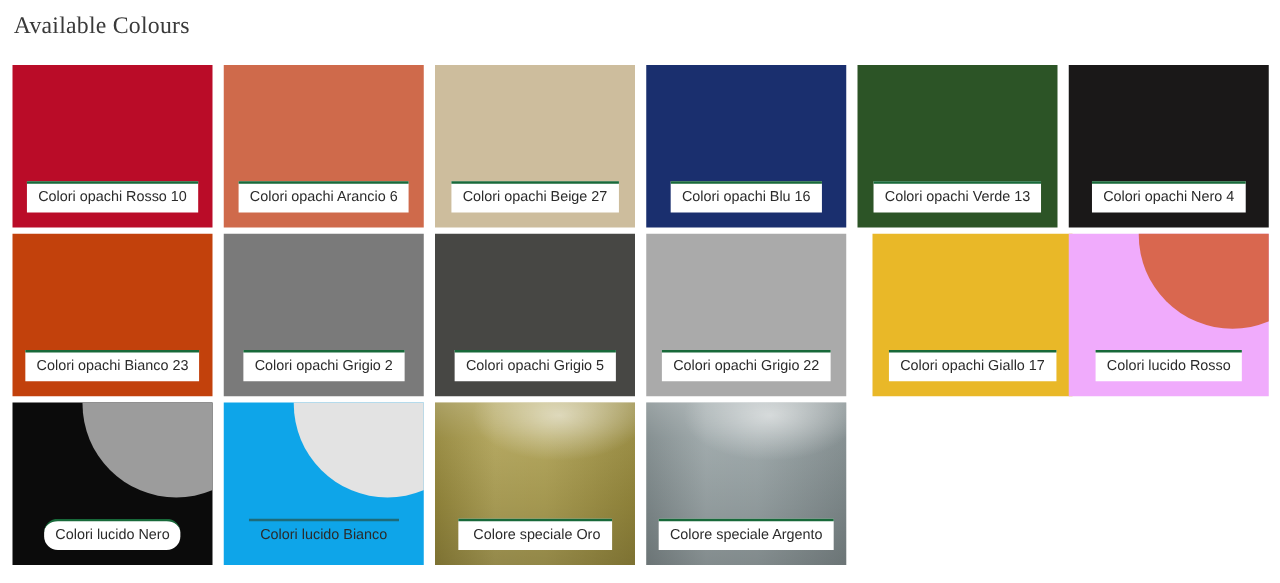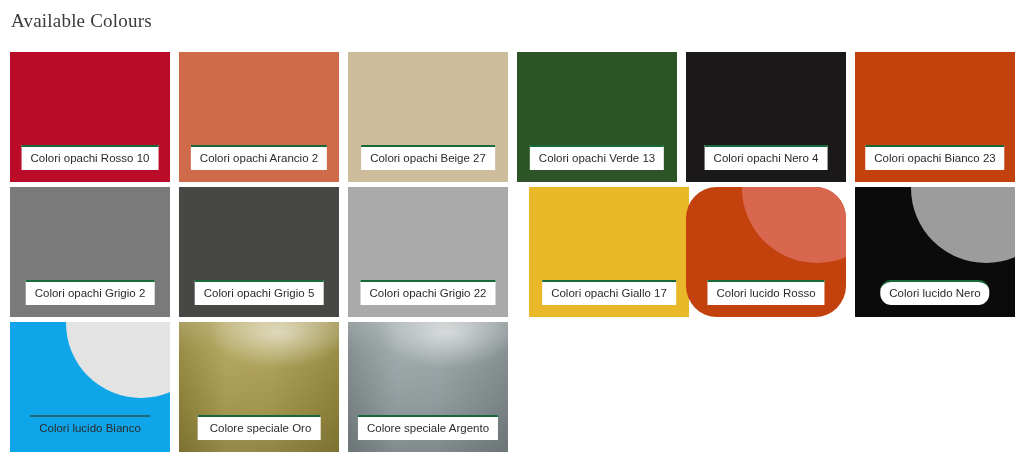--- a/index.html
+++ b/index.html
@@ -89,24 +89,27 @@
 
 <div id="page">
 
   <h1 class="page-title">Available Colours</h1>
 
   <div class="swatch-grid">
       <div class="swatch" style="background: rgb(186, 12, 40);">
         <div class="swatch-label" style="border-top-color: rgb(24, 105, 58);">Colori opachi Rosso 10</div>
       </div>
       <div class="swatch" style="background: rgb(207, 106, 75);">
-        <div class="swatch-label" style="border-top-color: rgb(24, 105, 58);">Colori opachi Arancio 2</div>
+        <div class="swatch-label" style="border-top-color: rgb(24, 105, 58);">Colori opachi Arancio 6</div>
       </div>
       <div class="swatch" style="background: rgb(205, 189, 157);">
         <div class="swatch-label" style="border-top-color: rgb(24, 105, 58);">Colori opachi Beige 27</div>
+      </div>
+      <div class="swatch" style="background: rgb(26, 47, 110);">
+        <div class="swatch-label" style="border-top-color: rgb(24, 105, 58);">Colori opachi Blu 16</div>
       </div>
       <div class="swatch" style="background: rgb(44, 84, 38);">
         <div class="swatch-label" style="border-top-color: rgb(24, 105, 58);">Colori opachi Verde 13</div>
       </div>
       <div class="swatch" style="background: rgb(26, 24, 24);">
         <div class="swatch-label" style="border-top-color: rgb(24, 105, 58);">Colori opachi Nero 4</div>
       </div>
       <div class="swatch" style="background: #c2410c;">
         <div class="swatch-label" style="border-top-color: rgb(24, 105, 58);">Colori opachi Bianco 23</div>
       </div>
@@ -115,21 +118,21 @@
       </div>
       <div class="swatch" style="background: rgb(71, 71, 68);">
         <div class="swatch-label" style="border-top-color: rgb(24, 105, 58);">Colori opachi Grigio 5</div>
       </div>
       <div class="swatch" style="background: rgb(170, 170, 170);">
         <div class="swatch-label" style="border-top-color: rgb(24, 105, 58);">Colori opachi Grigio 22</div>
       </div>
       <div class="swatch" style="background: rgb(233, 184, 40); margin-left: 12px;">
         <div class="swatch-label" style="border-top-color: rgb(24, 105, 58);">Colori opachi Giallo 17</div>
       </div>
-      <div class="swatch gloss" style="background: #c2410c; border-radius: 31px; --gloss: #d9674f;">
+      <div class="swatch gloss" style="background: #f0abfc; --gloss: #d9674f;">
         <div class="swatch-label" style="border-top-color: rgb(24, 105, 58);">Colori lucido Rosso</div>
       </div>
       <div class="swatch gloss" style="background: rgb(11, 11, 11); --gloss: #9c9c9c;">
         <div class="swatch-label" style="border-top-color: rgb(24, 105, 58); border-radius: 11px;">Colori lucido Nero</div>
       </div>
       <div class="swatch gloss" style="background: #0ea5e9; --gloss: #e3e3e3;">
         <div class="swatch-label teal plain" style="border-top-color: rgb(29, 107, 122);">Colori lucido Bianco</div>
       </div>
       <div class="swatch" style="background: linear-gradient(rgba(255, 255, 255, 0.2) 0%, rgba(255, 255, 255, 0.05) 22%, rgba(0, 0, 0, 0.06) 62%, rgba(0, 0, 0, 0.16) 100%), radial-gradient(70% 45% at 62% 8%, rgba(255, 255, 255, 0.55) 0%, rgba(255, 255, 255, 0) 62%), linear-gradient(90deg, rgba(0, 0, 0, 0.1) 0%, rgba(255, 255, 255, 0.12) 30%, rgba(255, 255, 255, 0.1) 55%, rgba(0, 0, 0, 0.1) 100%), rgb(165, 150, 66);">
         <div class="swatch-label" style="border-top-color: rgb(24, 105, 58); padding-left: 12px;">Colore speciale Oro</div>

